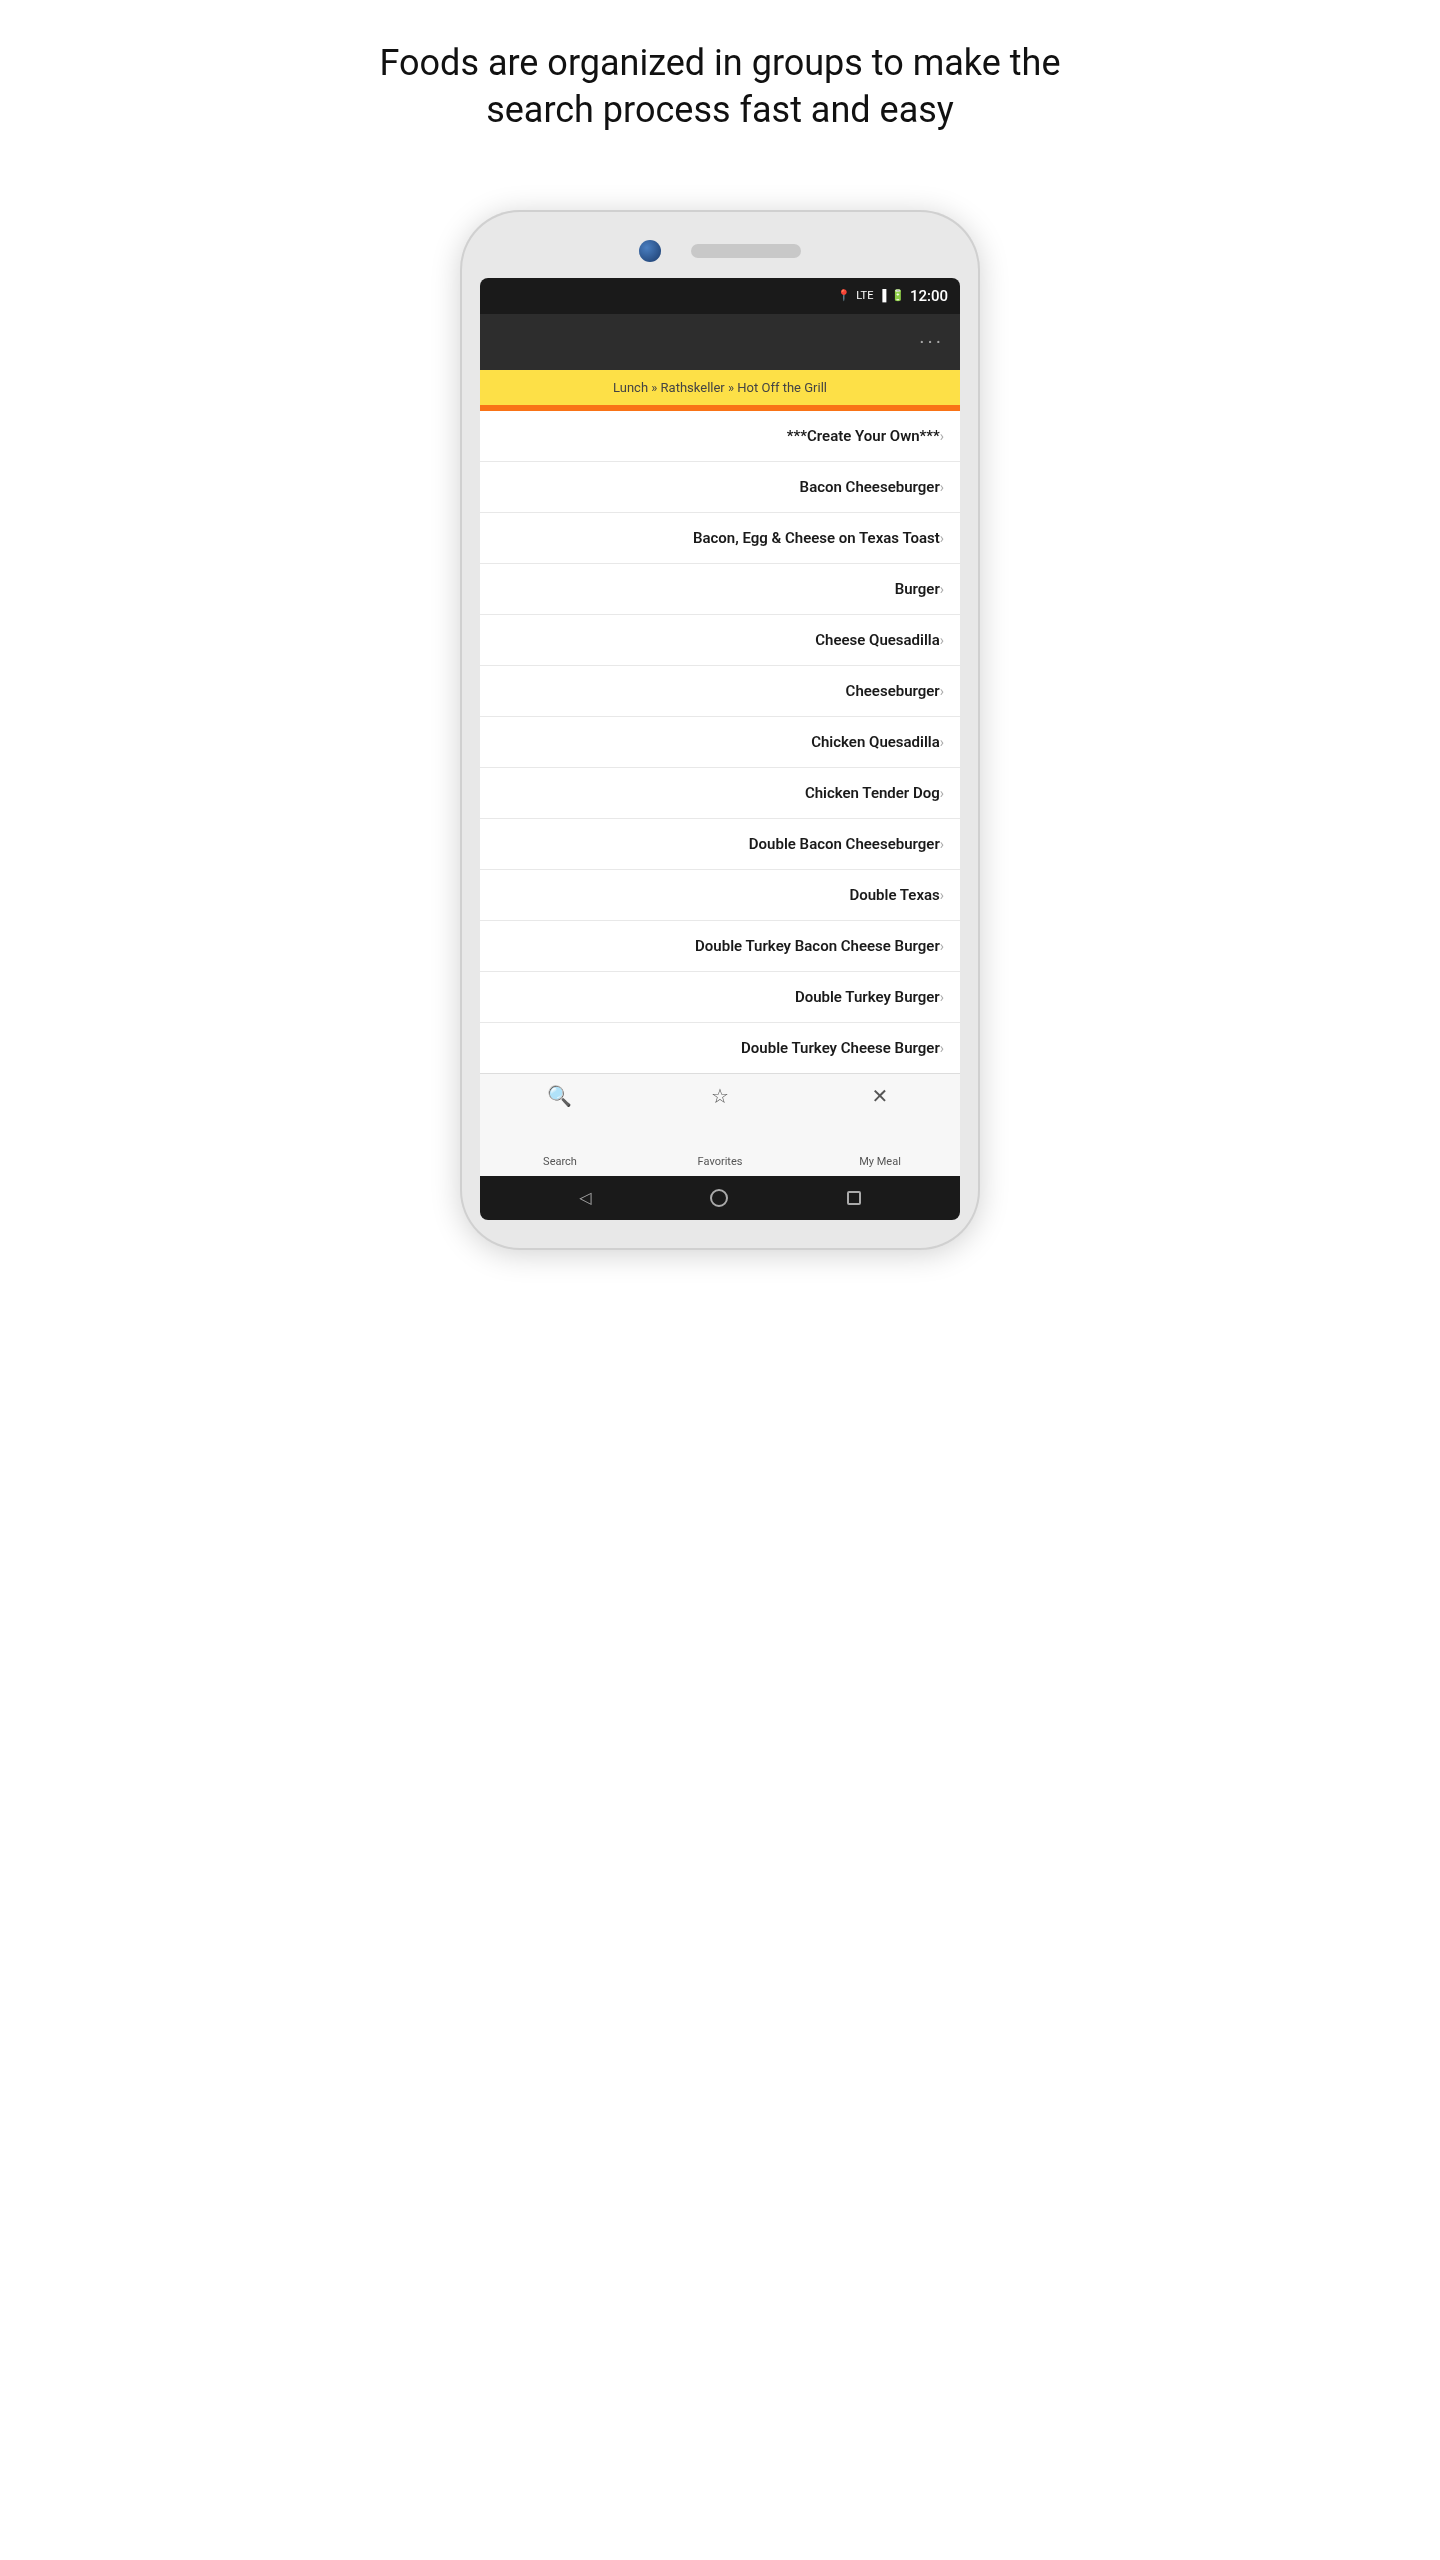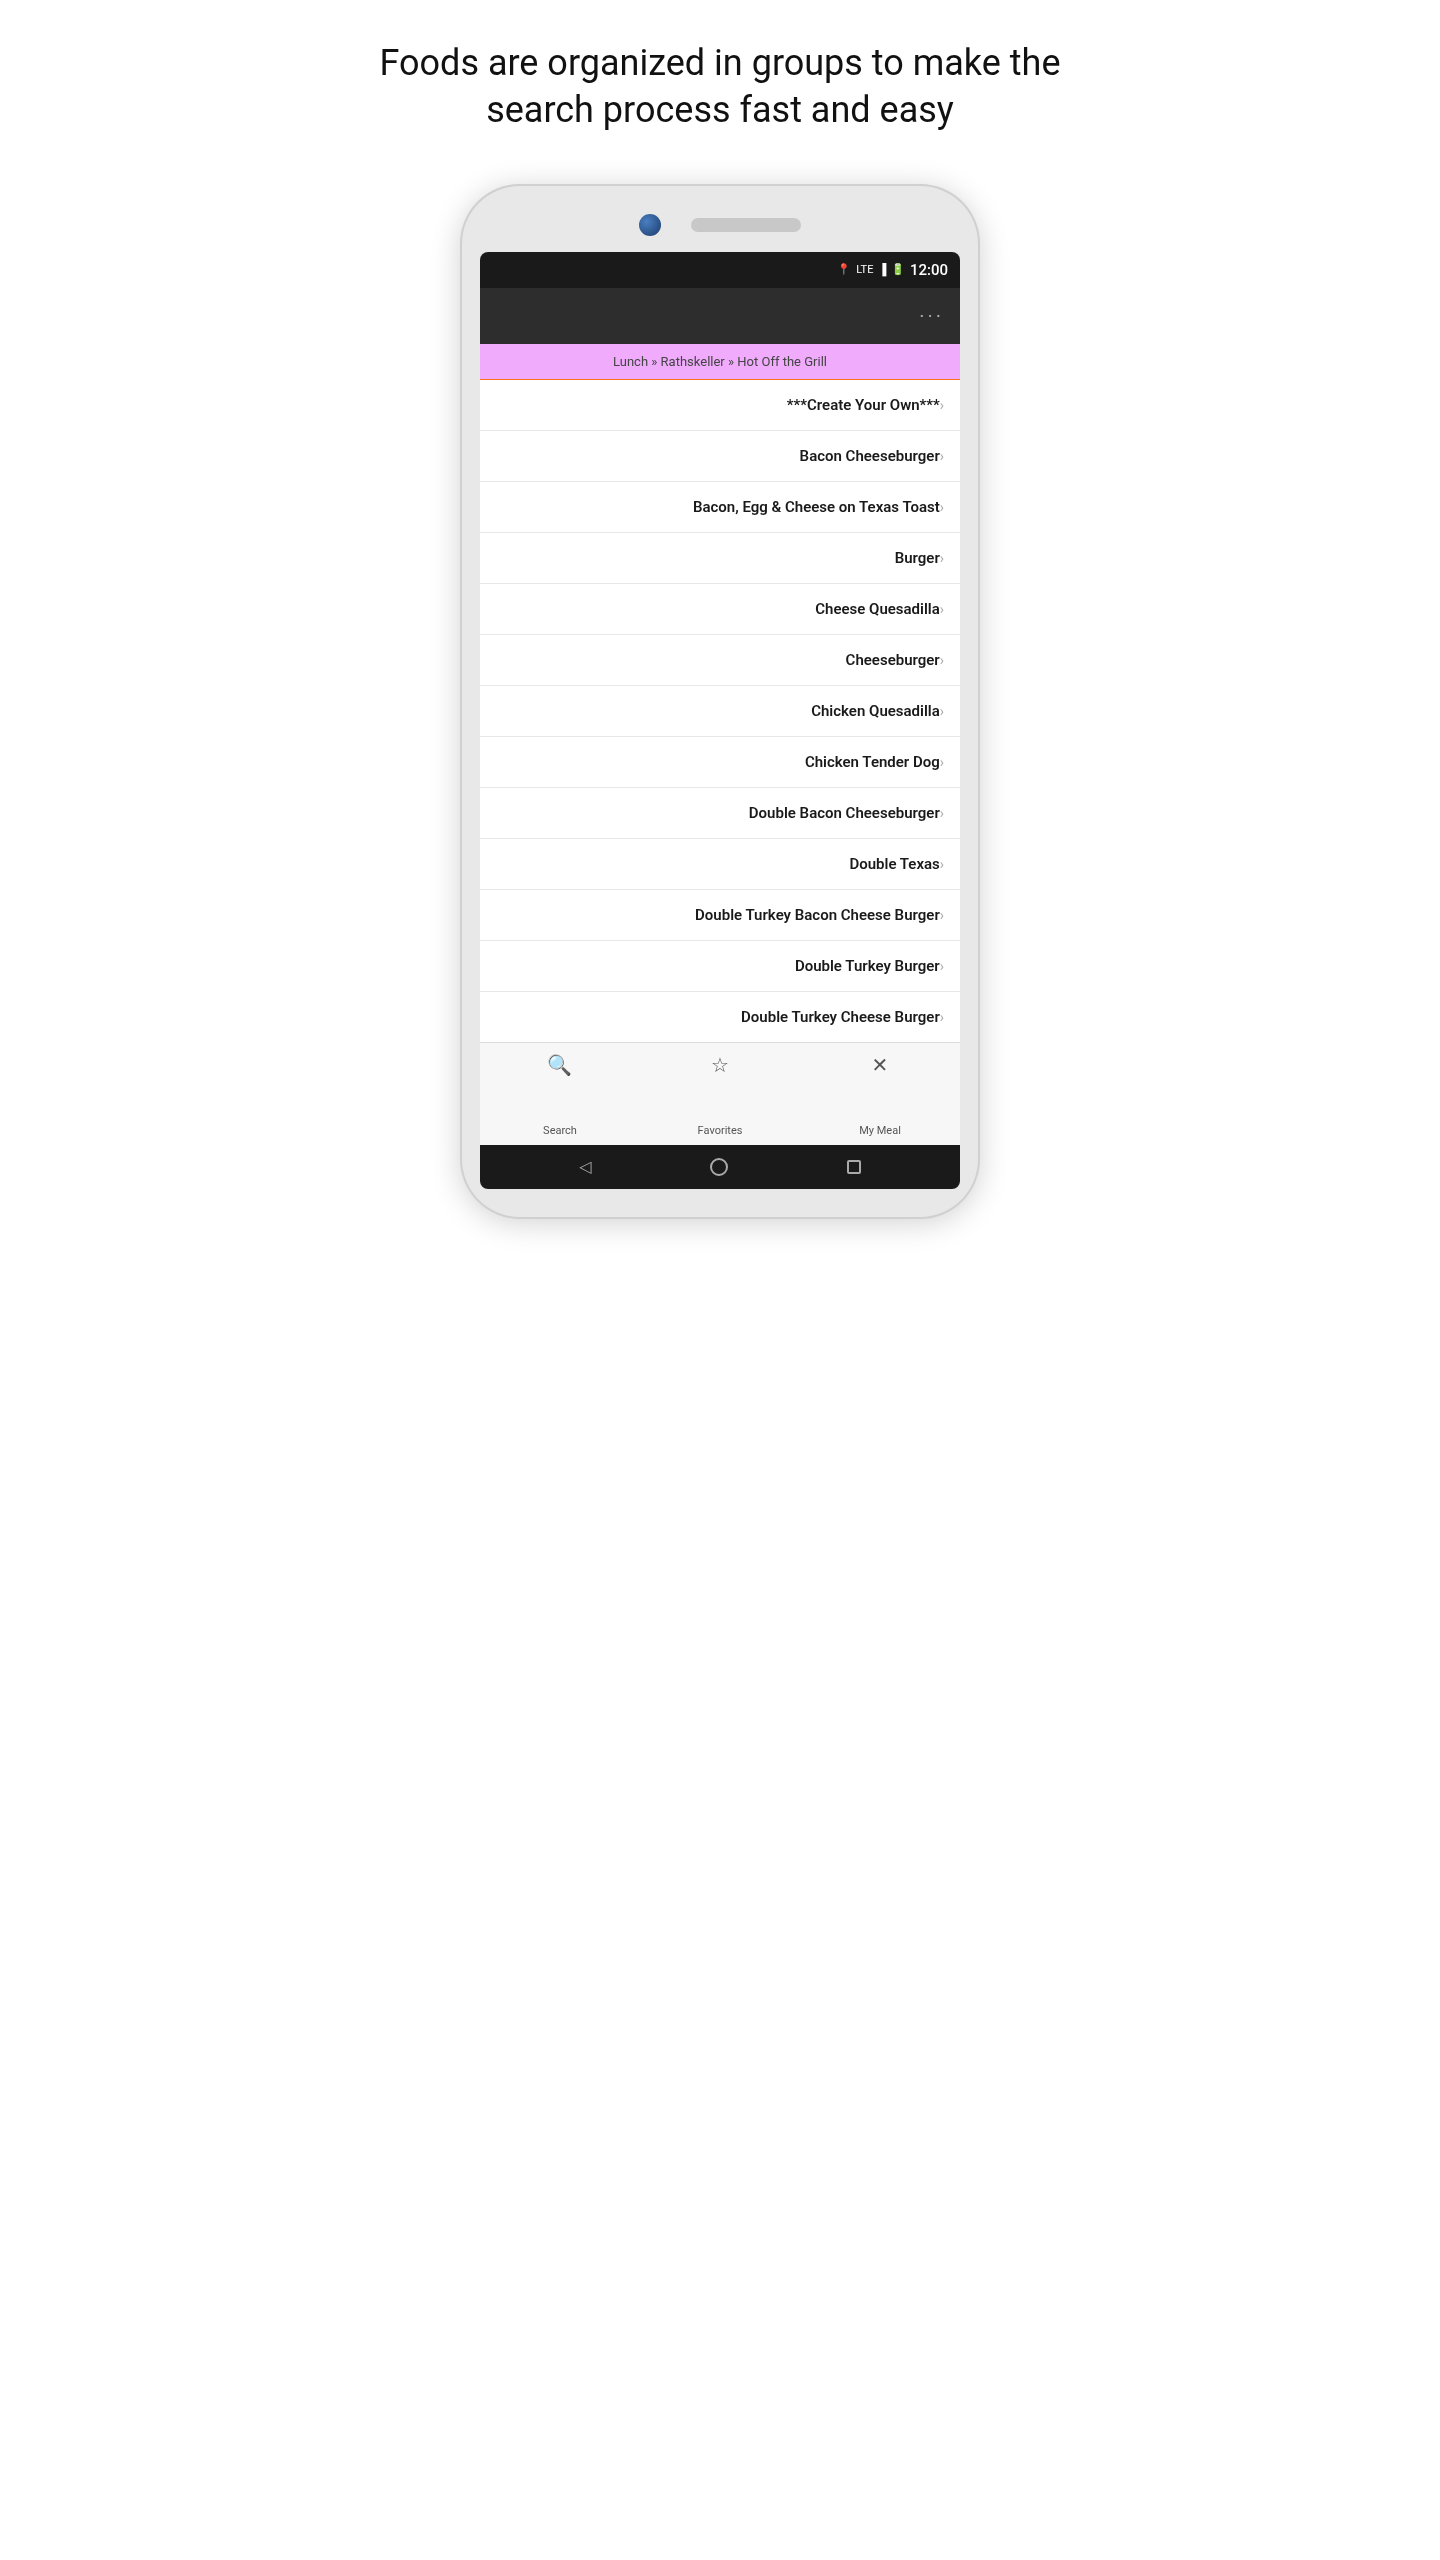--- a/index.html
+++ b/index.html
@@ -14,21 +14,21 @@
       padding: 40px 20px 60px;
     }
 
     .headline {
       font-size: 36px;
       font-weight: 400;
       text-align: center;
       color: #111;
       max-width: 720px;
       line-height: 1.3;
-      margin-bottom: 50px;
+      margin-bottom: 76px;
     }
 
     
     .phone-shell {
       width: 520px;
       background: #e8e8e8;
       border-radius: 60px;
       padding: 30px 20px 30px;
       box-shadow: 0 4px 30px rgba(0,0,0,0.18), inset 0 0 0 2px #d0d0d0;
       position: relative;
@@ -100,22 +100,22 @@
       padding: 0 16px;
     }
     .more-dots {
       color: #aaa;
       font-size: 20px;
       letter-spacing: 3px;
     }
 
     
     .breadcrumb {
-      background: #f0abfc;
-      border-bottom: 1px solid #f97316;
+      background: #fde047;
+      border-bottom: 6px solid #f97316;
       padding: 10px 16px;
       text-align: center;
       font-size: 13px;
       color: #444;
     }
 
     
     .food-list {
       background: #fff;
     }

